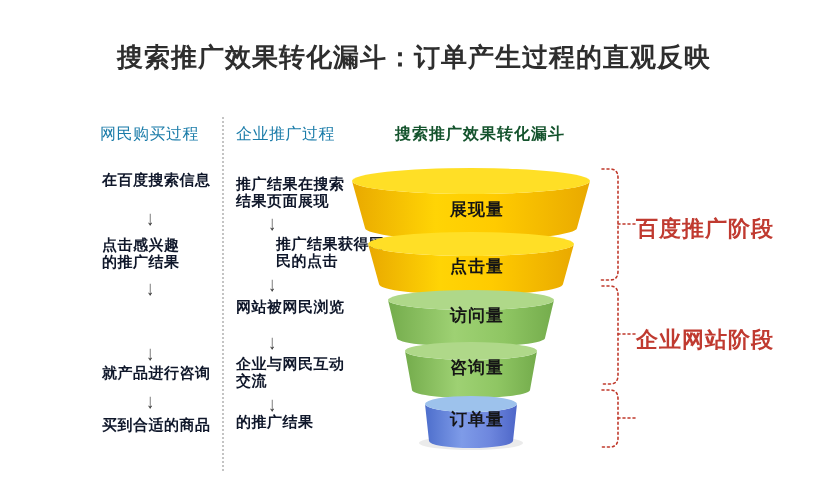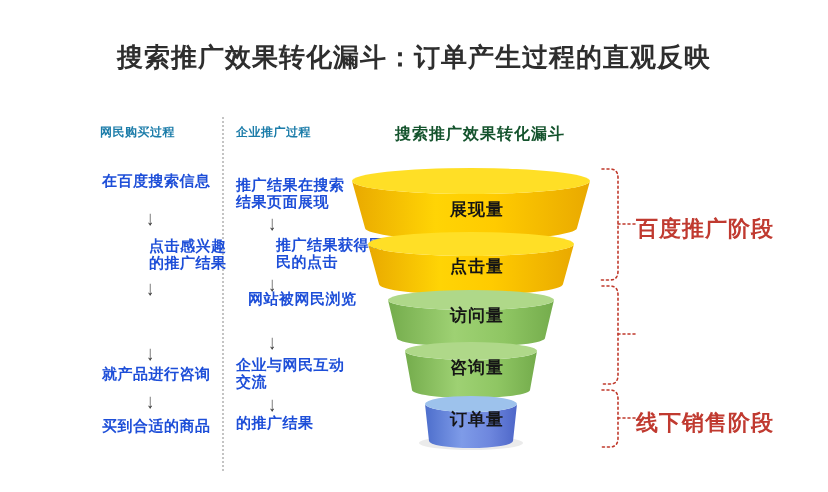--- a/index.html
+++ b/index.html
@@ -9,29 +9,29 @@
   }
   .title{
     position:absolute;left:0;top:40px;width:828px;text-align:center;
     font-size:26px;font-weight:700;letter-spacing:1px;color:#2e2e2e;
   }
   .col-sep{
     position:absolute;left:222px;top:117px;height:354px;width:0;
     border-left:2px dotted #c4c4c4;
   }
   .col-header{
-    position:absolute;font-size:12px;font-weight:700;letter-spacing:0.5px;color:#1b7ca9;
+    position:absolute;font-size:16px;font-weight:400;letter-spacing:0.5px;color:#1b7ca9;
   }
   .funnel-header{
     position:absolute;left:395px;top:124px;font-size:16px;font-weight:700;
     letter-spacing:1px;color:#14532d;
   }
   .step{
     position:absolute;font-size:15px;font-weight:700;line-height:17px;
-    letter-spacing:0.5px;color:#1d4ed8;white-space:pre-line;
+    letter-spacing:0.5px;color:#0f172a;white-space:pre-line;font-family:Liberation Serif, serif;
   }
   .c1{left:102px;width:120px;}
   .c2{left:236px;width:125px;}
   .arrow{
     position:absolute;font-size:15px;color:#333;font-weight:400;
     transform:scaleY(1.35);transform-origin:top center;width:20px;text-align:center;
   }
   .stage-label{
     position:absolute;left:636px;font-size:22px;font-weight:700;
     letter-spacing:1px;color:#c03a30;
@@ -47,36 +47,36 @@
 
 <div class="canvas">
 
   <div class="title">搜索推广效果转化漏斗：订单产生过程的直观反映</div>
 
   <div class="col-sep"></div>
 
   <div class="col-header" style="left:100px;top:124px;">网民购买过程</div>
   <div class="step c1" style="top:172px;">在百度搜索信息</div>
   <div class="arrow" style="left:140px;top:206px;">↓</div>
-  <div class="step c1" style="top:237px;margin-left:47px;">点击感兴趣
+  <div class="step c1" style="top:237px;">点击感兴趣
 的推广结果</div>
   <div class="arrow" style="left:140px;top:276px;">↓</div>
   <div class="arrow" style="left:140px;top:341px;">↓</div>
   <div class="step c1" style="top:365px;">就产品进行咨询</div>
   <div class="arrow" style="left:140px;top:389px;">↓</div>
   <div class="step c1" style="top:417px;">买到合适的商品</div>
 
   <div class="col-header" style="left:236px;top:124px;">企业推广过程</div>
   <div class="step c2" style="top:176px;">推广结果在搜索
 结果页面展现</div>
   <div class="arrow" style="left:262px;top:211px;">↓</div>
   <div class="step c2" style="top:236px;margin-left:40px;">推广结果获得网
 民的点击</div>
   <div class="arrow" style="left:262px;top:272px;">↓</div>
-  <div class="step c2" style="top:290px;margin-left:12px;">网站被网民浏览</div>
+  <div class="step c2" style="top:299px;">网站被网民浏览</div>
   <div class="arrow" style="left:262px;top:330px;">↓</div>
   <div class="step c2" style="top:356px;">企业与网民互动
 交流</div>
   <div class="arrow" style="left:262px;top:392px;">↓</div>
   <div class="step c2" style="top:414px;">的推广结果</div>
 
   <div class="funnel-header">搜索推广效果转化漏斗</div>
 
   <svg style="left:340px;top:158px;" width="262" height="300" viewBox="0 0 262 300">
     <defs>
@@ -144,15 +144,15 @@
         <path d="M 24 176 L 42 176"></path>
       </g>
       <g>
         <path d="M 8 232 L 16 232 Q 24 232 24 241 L 24 280 Q 24 289 16 289 L 7 289"></path>
         <path d="M 24 260 L 42 260"></path>
       </g>
     </g>
   </svg>
 
   <div class="stage-label" style="top:214px;">百度推广阶段</div>
-  <div class="stage-label" style="top:408px;">线下销售阶段</div>
+  <div class="stage-label" style="top:325px;">企业网站阶段</div>
 
 </div>
 
 </body></html>

